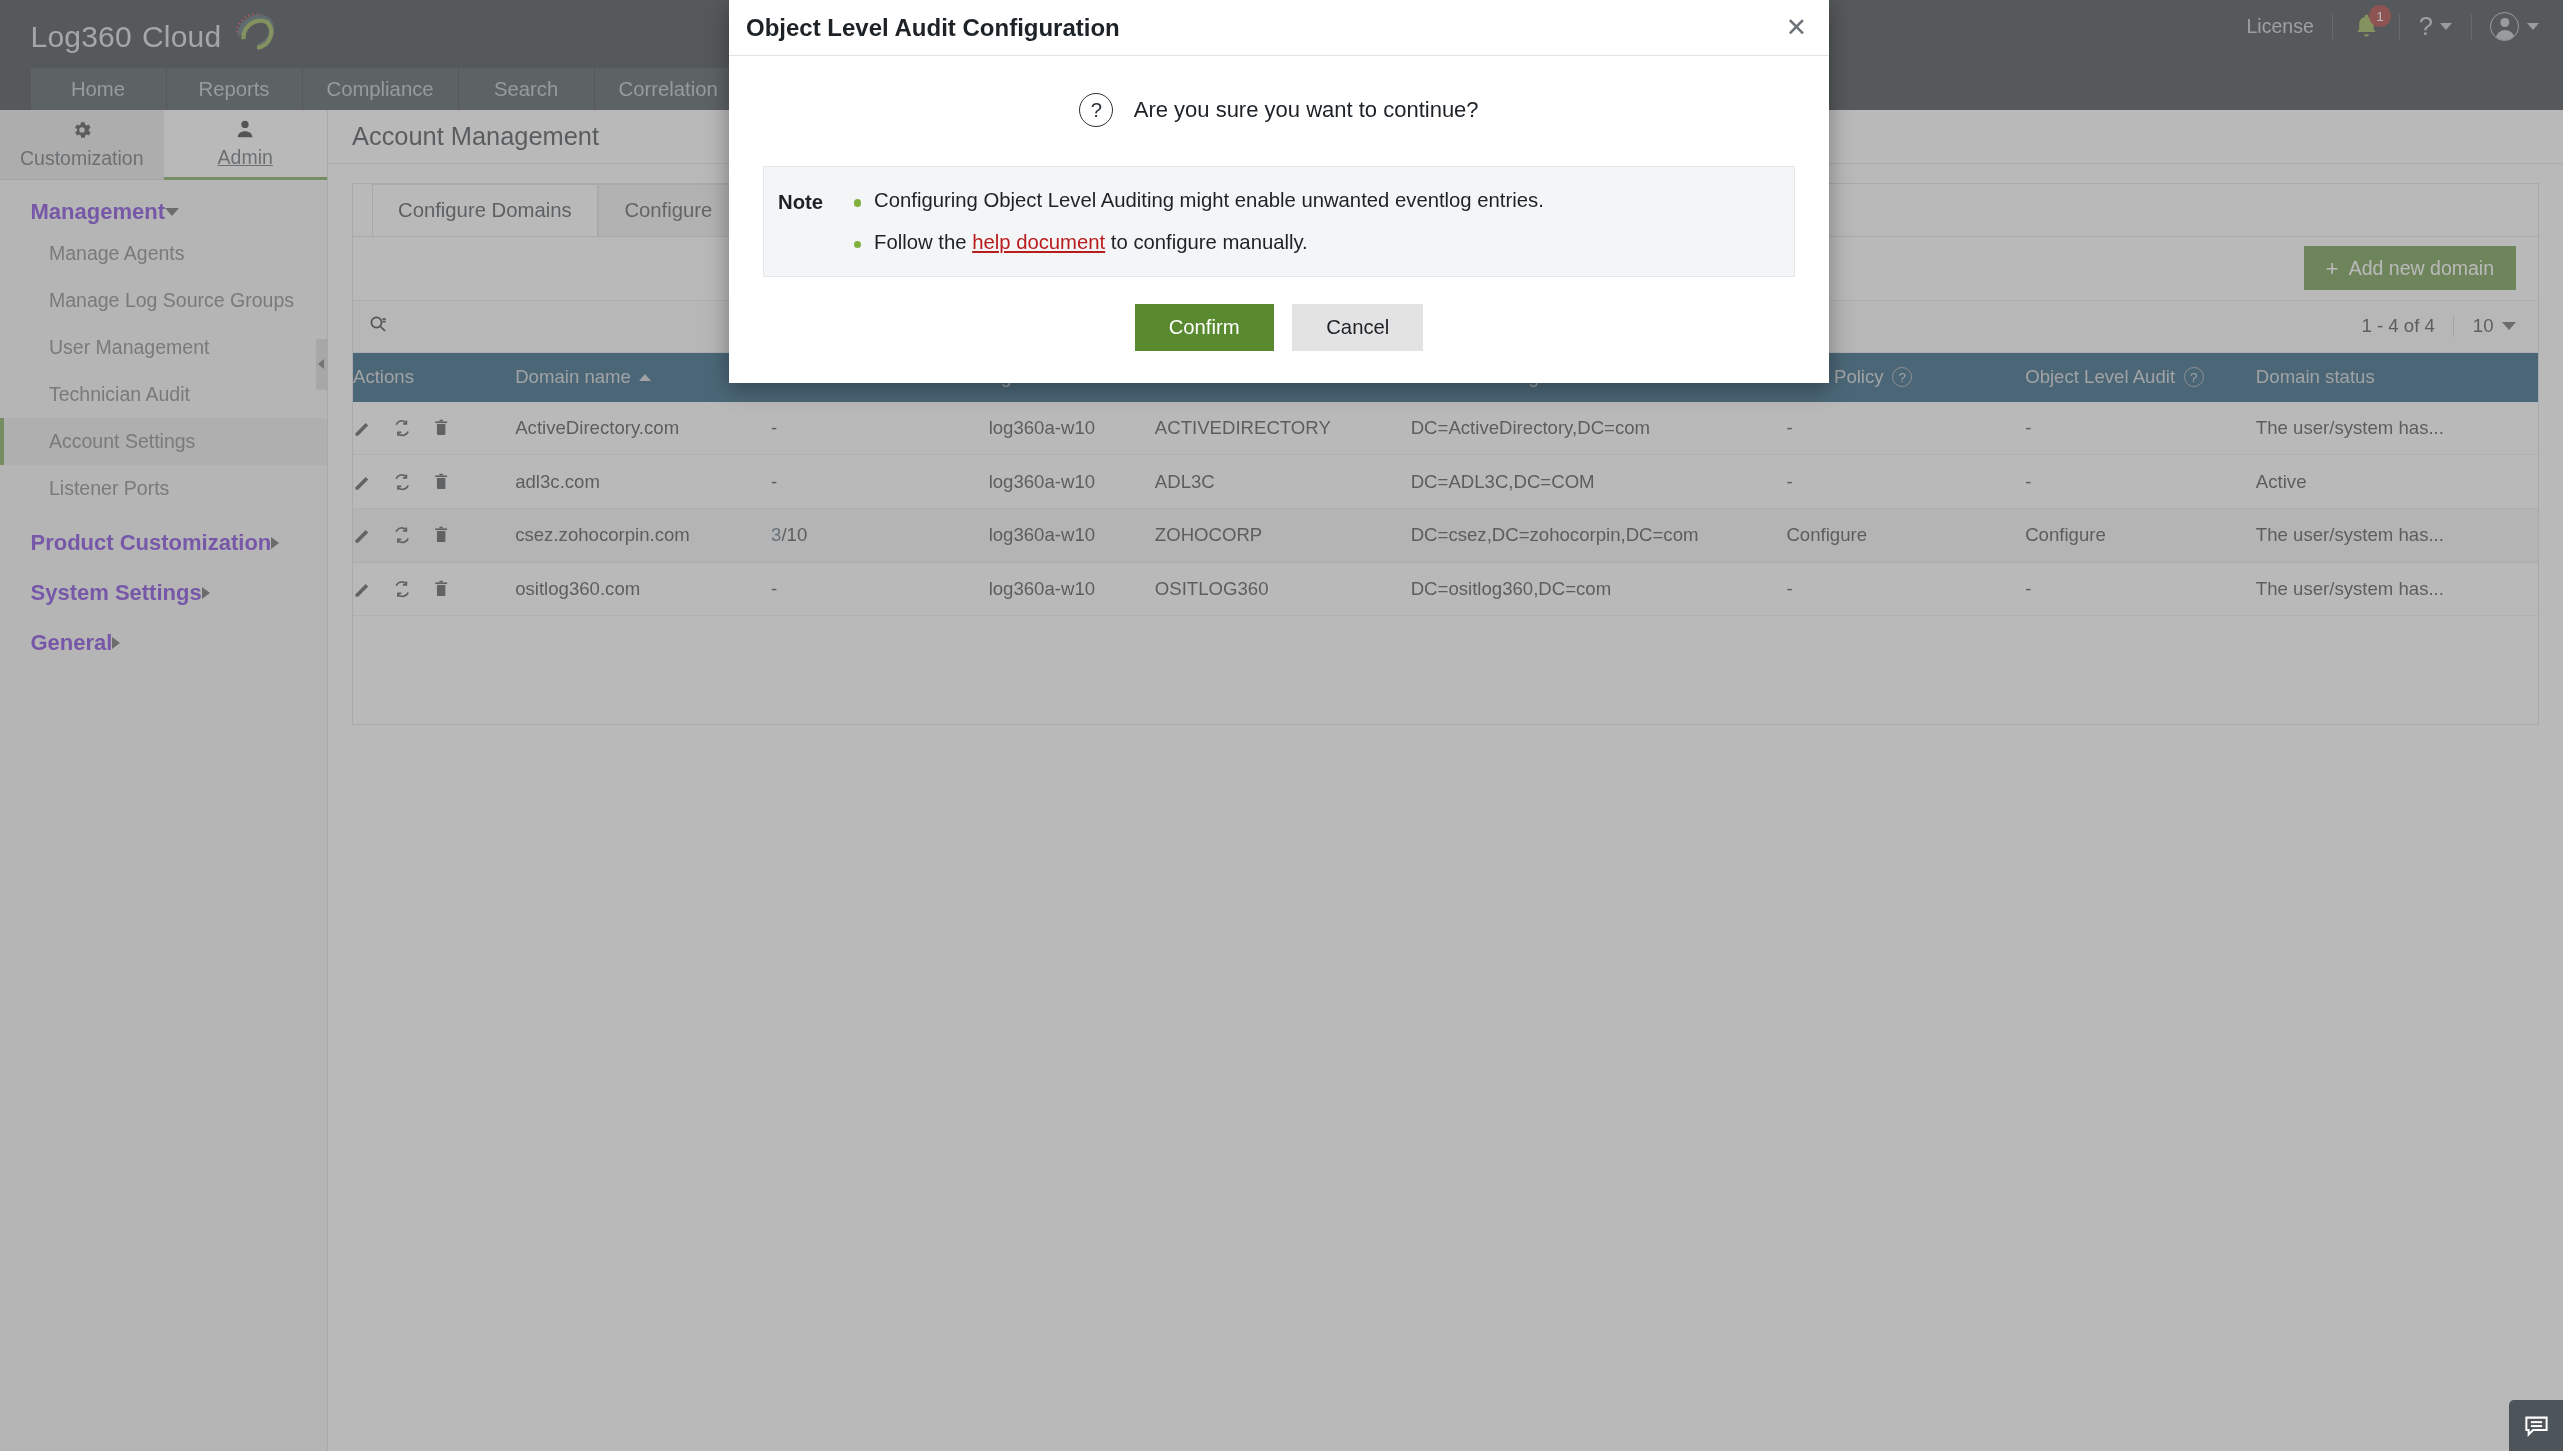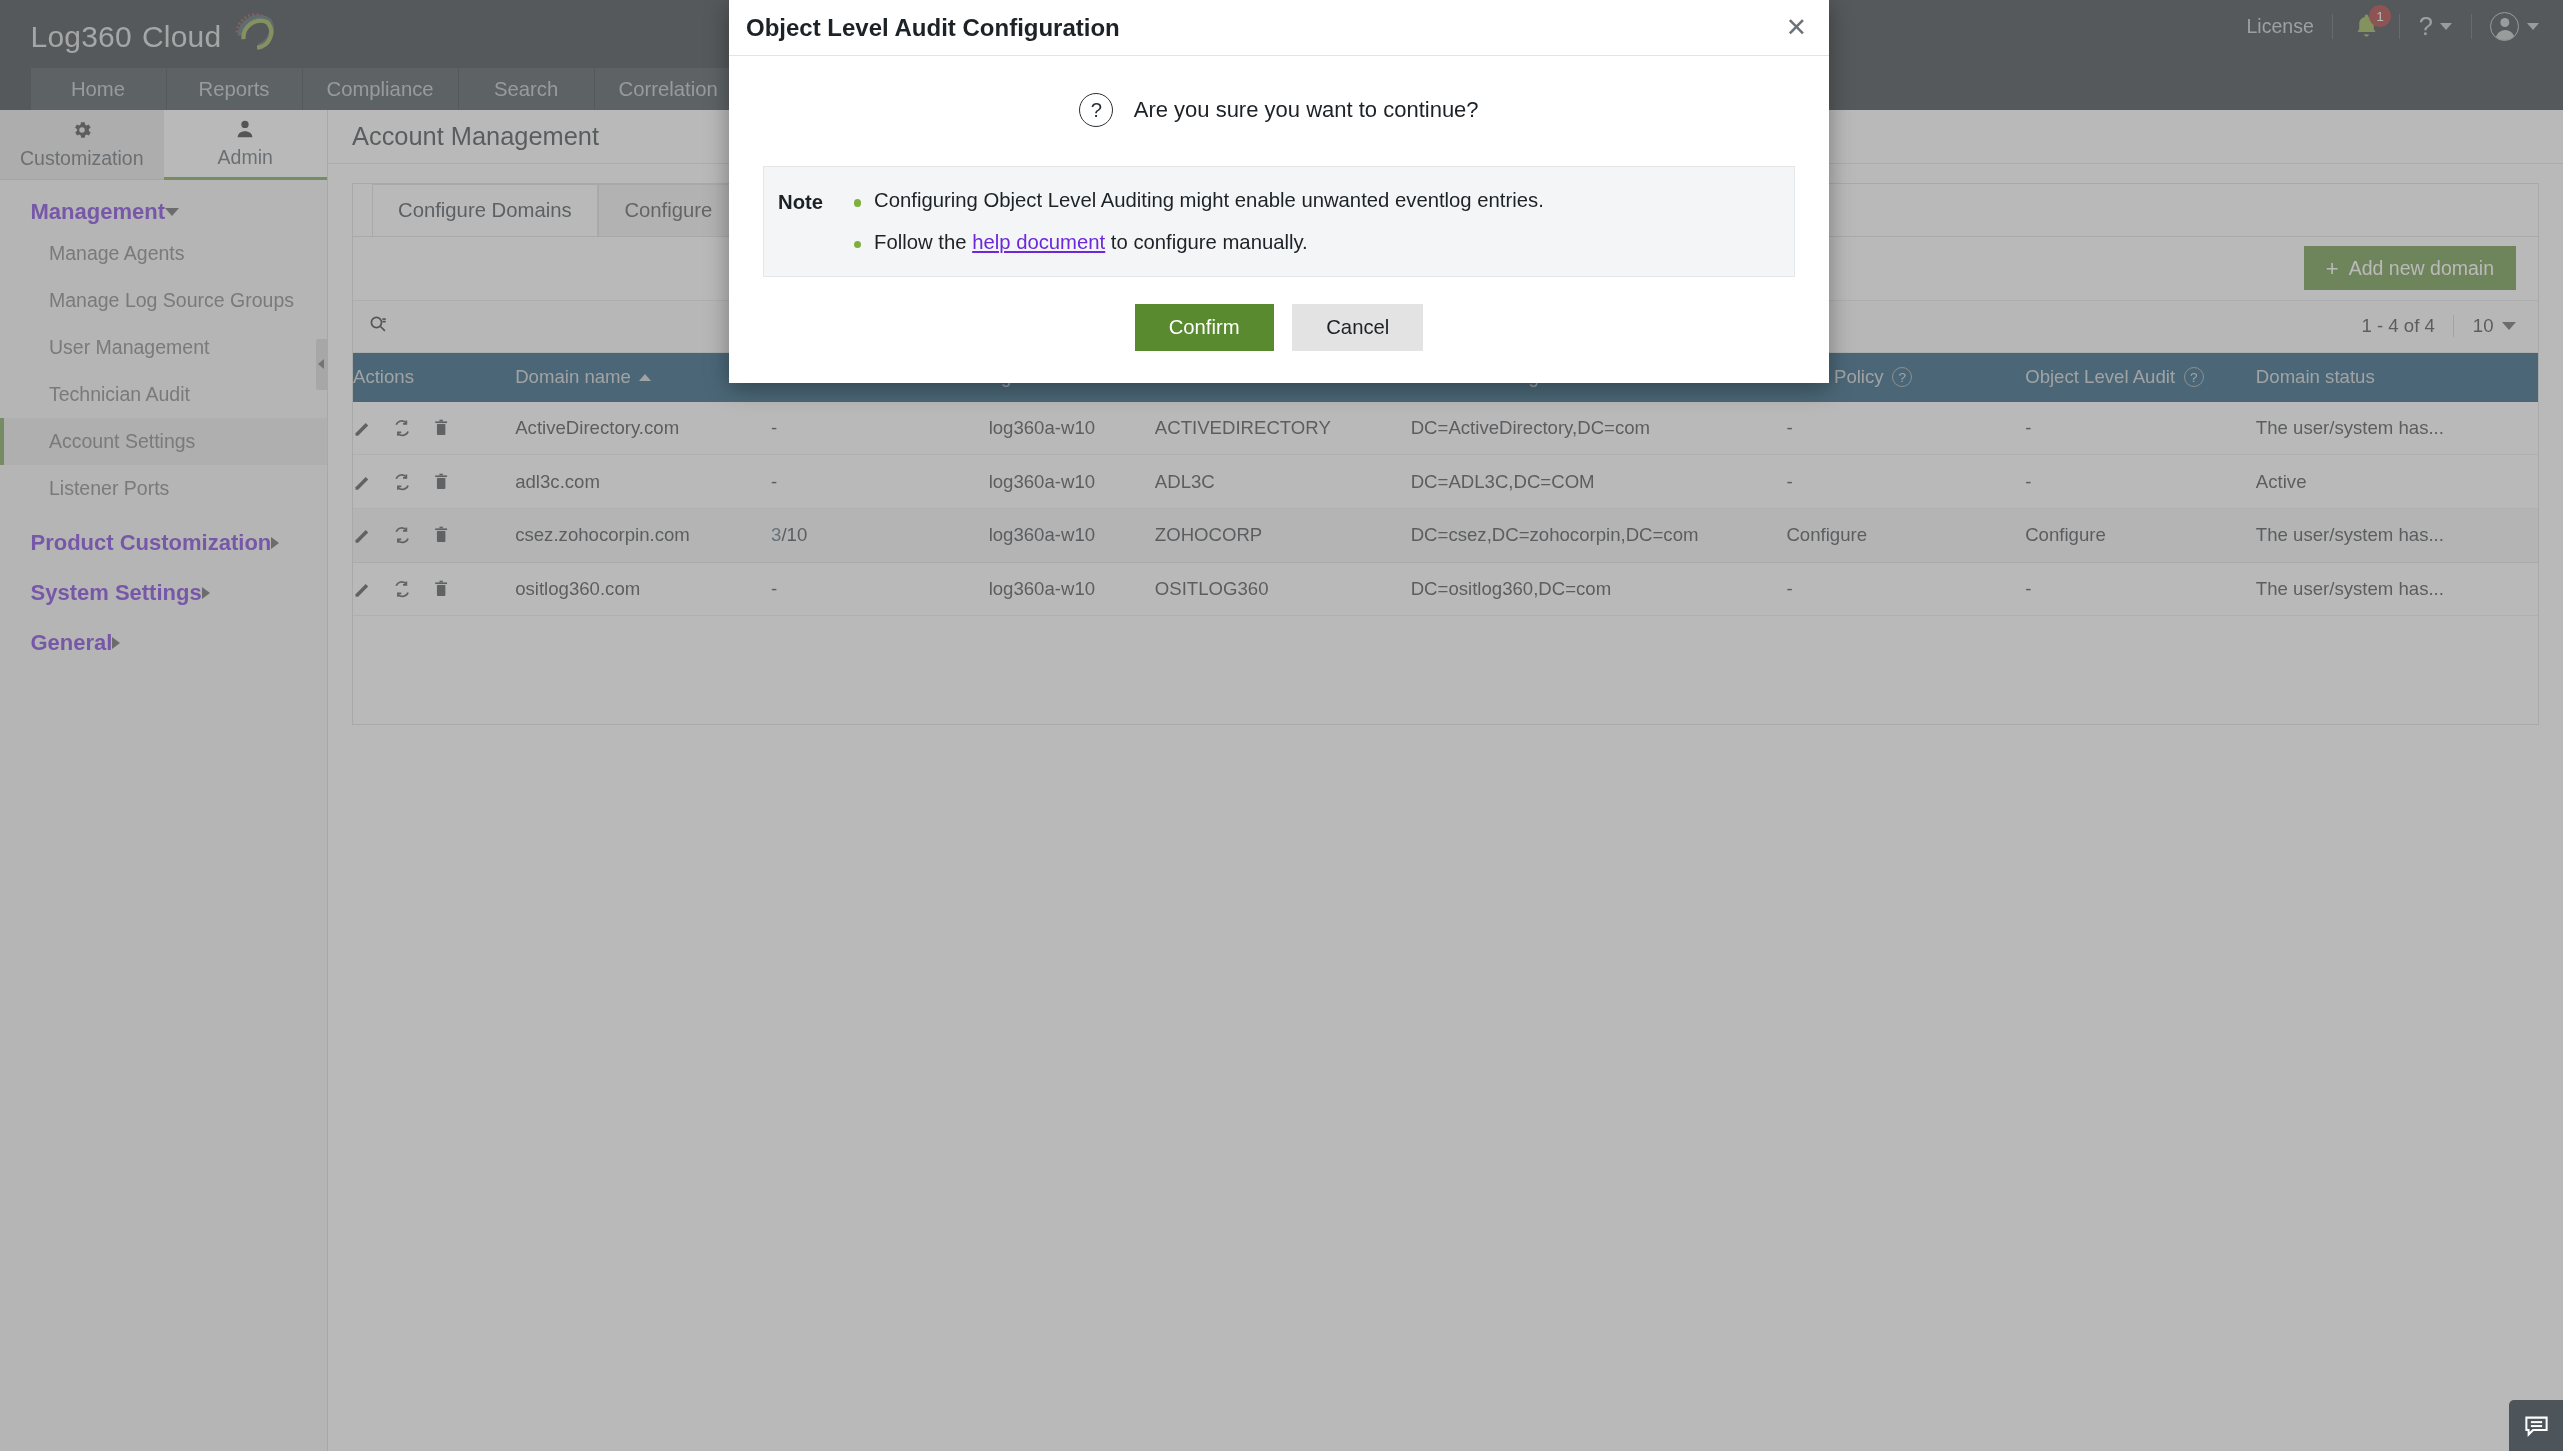--- a/index.html
+++ b/index.html
@@ -90,21 +90,21 @@
     background: #f5f5f5;
     border-right: 0.8px solid #d9d9d9;
   }
   .sb-tabs { display: flex; height: 70px; }
   .sb-tab {
     flex: 1; display: flex; flex-direction: column;
     align-items: center; justify-content: center; gap: 2.5px;
     font-size: 19.5px; color: #555c62; background: #e4e4e4;
     border-bottom: 0.8px solid #d2d2d2;
   }
-  .sb-tab.active { background: #fff; border-bottom: 3.4px solid #6a9b3e; }
+  .sb-tab.active { background: #fff; border-bottom: 3.4px solid #6a9b3e; text-decoration: underline; }
   .sb-icon { font-size: 22px; line-height: 22px; color: #333; }
   .sb-section {
     padding: 18.6px 0 5.1px 30.5px;
     font-size: 22px; font-weight: bold; color: #6d28d9;
     display: flex; align-items: center; justify-content: flex-start;
     padding-right: 24px;
   }
   .tri-dn { width:0;height:0;border-left:7.6px solid transparent;border-right:7.6px solid transparent;border-top:8.5px solid #555; }
   .tri-rt { width:0;height:0;border-top:6.8px solid transparent;border-bottom:6.8px solid transparent;border-left:8.5px solid #555; }
   .sb-link {
@@ -171,21 +171,21 @@
   }
   table.grid tbody td {
     font-size: 18.6px; color: #2f3337; padding: 15.3px 0; height: 49px;
     border-bottom: 0.8px solid #ececec; white-space: nowrap; overflow: hidden; text-overflow: ellipsis;
   }
   tbody tr.hl td { background: #f3f3f3; border-top: 0.8px solid #e0e0e0; border-bottom: 0.8px solid #e0e0e0; }
   .acts { display: flex; gap: 18.6px; align-items: center; }
   .ic { width: 20.3px; height: 20.3px; color: #3a3f44; display: inline-block; }
   .txt-red { color: #b03a36; }
   .txt-green { color: #4c7a2e; margin-left: 16px; }
-  .txt-link { color: #6d28d9; text-decoration: underline; }
+  .txt-link { color: #b91c1c; text-decoration: underline; }
   .txt-mut { color: #4a6277; }
 
   
   .chat-fab {
     position: absolute; right: 0; bottom: 0; width: 54px; height: 51px;
     background: #4d545a; display: flex; align-items: center; justify-content: center;
     border-radius: 5.1px 0 0 0; z-index: 600;
   }
 
   

